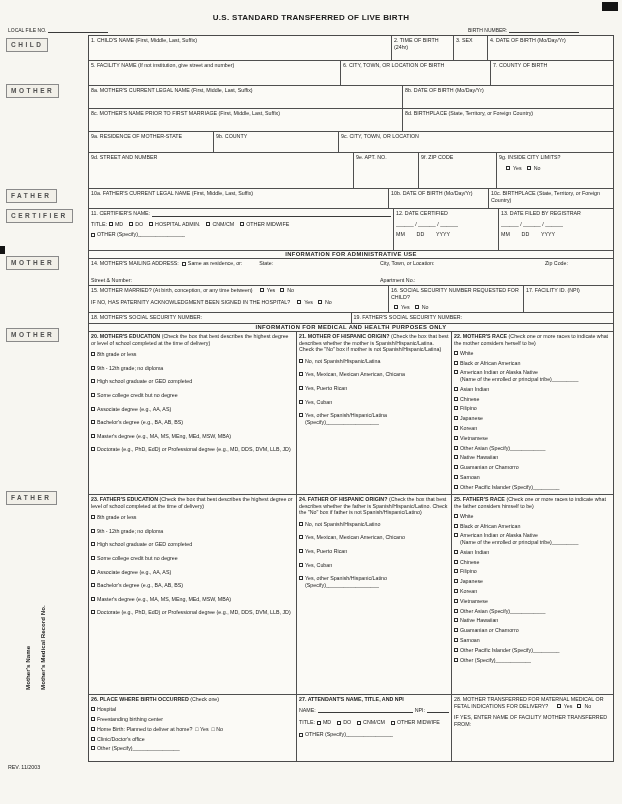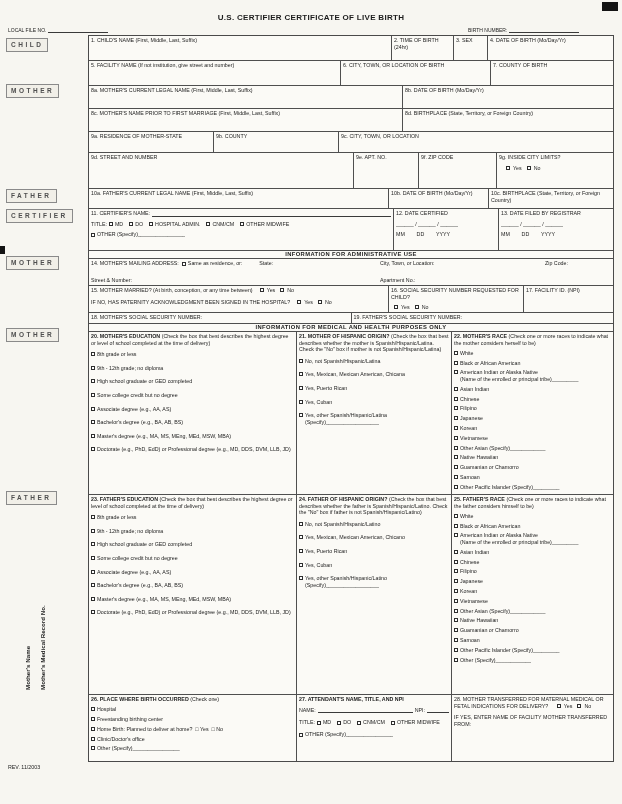--- a/index.html
+++ b/index.html
@@ -41,21 +41,21 @@
   .footer{position:absolute;left:8px;top:764px;font-size:5.3px;color:#222}
 </style>
 </head>
 <body>
 
 <div class="page">
 
   <div class="mark" style="right:4px;top:2px;width:16px;height:9px"></div>
   <div class="mark" style="left:0;top:246px;width:5px;height:8px"></div>
 
-  <div class="hdr-title">U.S. CERTIFIER CERTIFICATE OF LIVE BIRTH</div>
+  <div class="hdr-title">U.S. STANDARD TRANSFERRED OF LIVE BIRTH</div>
   <div class="corner-lbl" style="left:8px;top:27px">
     <span>LOCAL FILE NO.</span>
     <span class="blankline" style="width:60px"></span>
   </div>
   <div class="corner-lbl" style="left:468px;top:27px">
     <span>BIRTH NUMBER:</span>
     <span class="blankline" style="width:70px"></span>
   </div>
 
   <div class="glabel" style="top:38px">CHILD</div>

